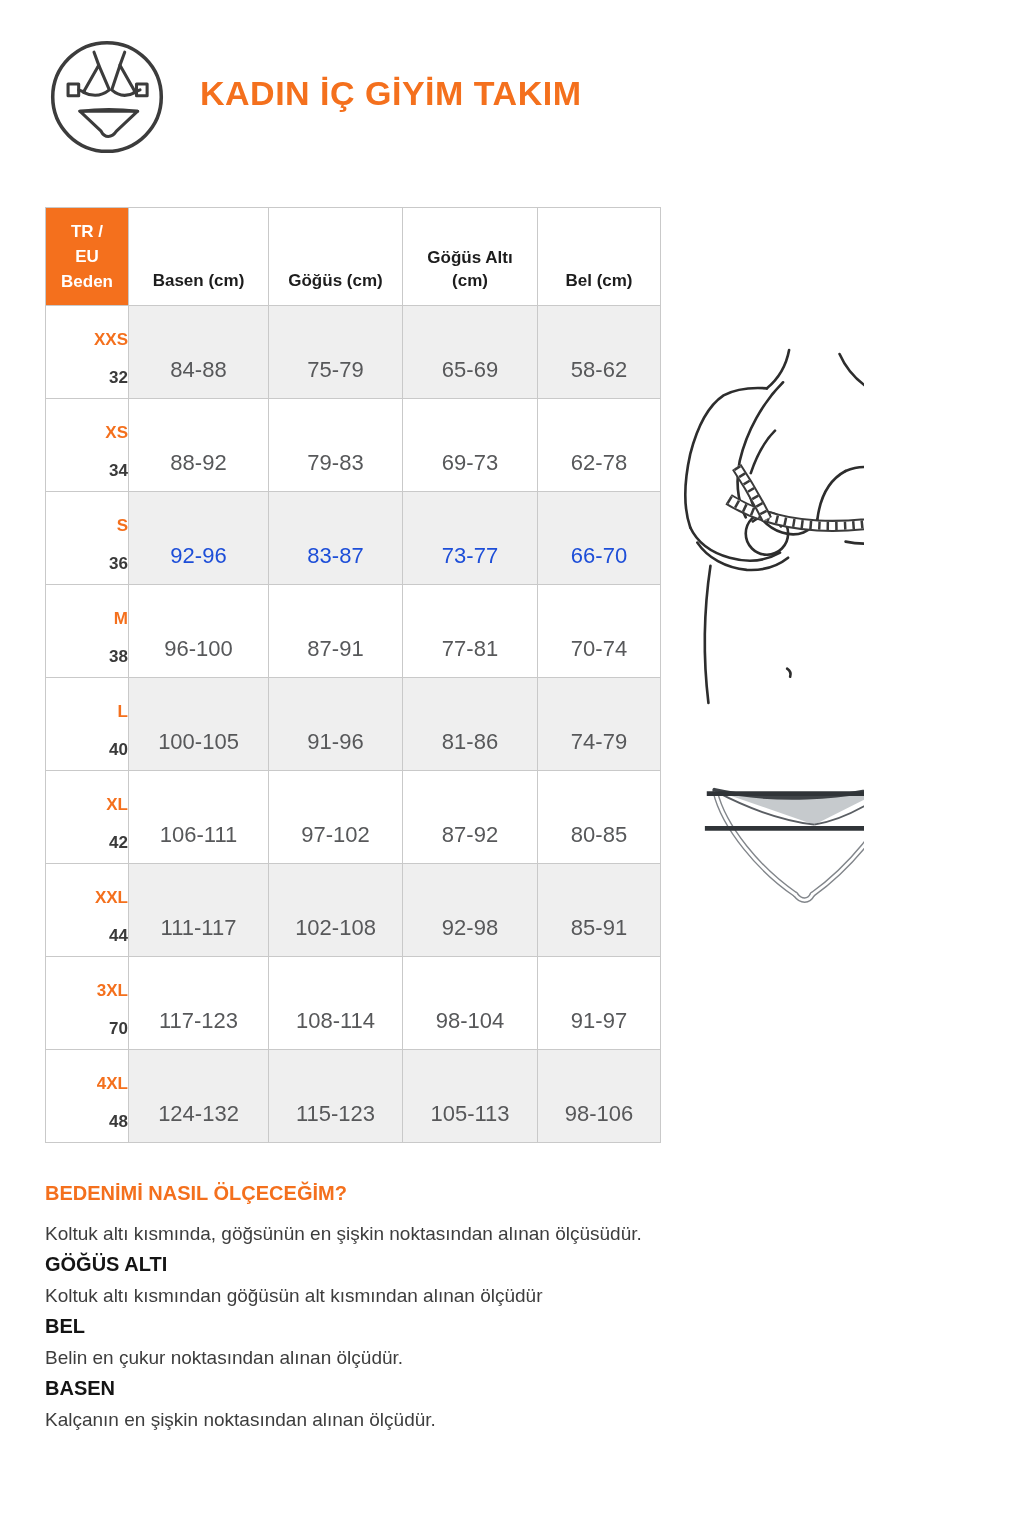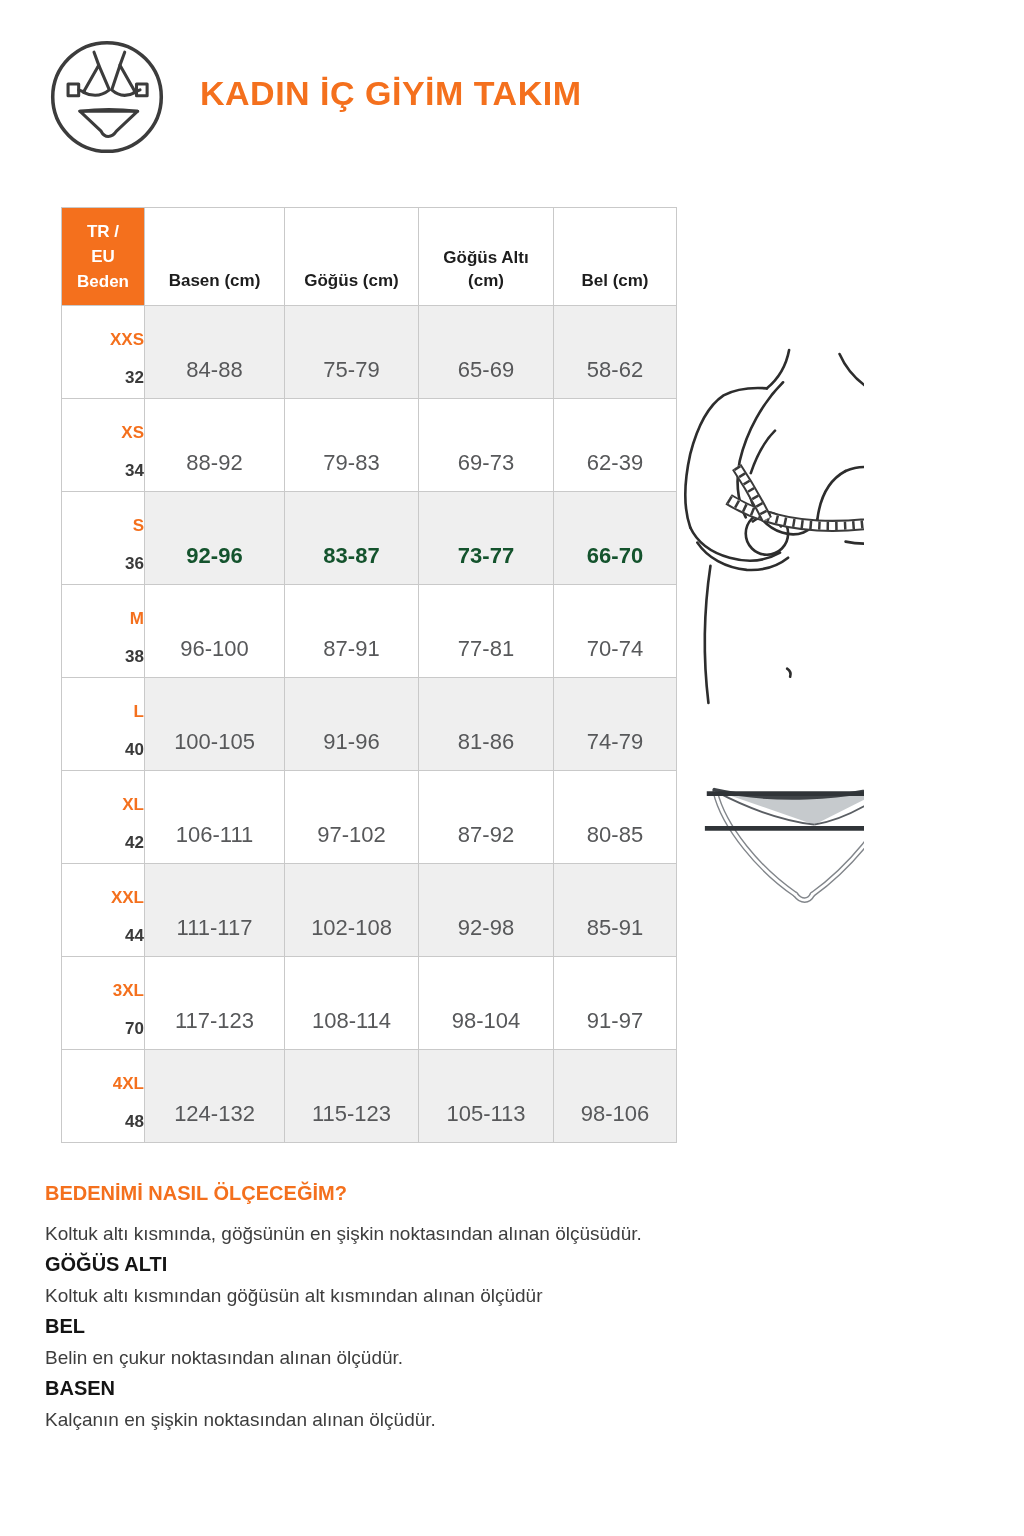--- a/index.html
+++ b/index.html
@@ -10,41 +10,41 @@
     font-family:"Liberation Sans", sans-serif; overflow:hidden;
   }
   .close-btn{ position:absolute; left:946px; top:16px; width:44px; height:44px; cursor:pointer; }
   .brand-icon{ position:absolute; left:48px; top:38px; }
   .page-title{
     position:absolute; left:200px; top:74px; font-size:34px; font-weight:700;
     color:var(--orange); letter-spacing:.5px; white-space:nowrap;
   }
   
   .size-table{
-    position:absolute; left:61px; top:207px; border-collapse:collapse; table-layout:fixed;
+    position:absolute; left:45px; top:207px; border-collapse:collapse; table-layout:fixed;
     background:#fff;
   }
   .size-table th, .size-table td{ border:1px solid var(--border); }
   .size-head{
     background:var(--orange); color:#fff; font-weight:700; font-size:17px;
     line-height:25px; text-align:center; vertical-align:middle; white-space:pre-line;
     height:98px; border-color:var(--border);
   }
   .col-head{
     vertical-align:bottom; text-align:center; padding-bottom:13px;
     font-size:17px; font-weight:700; color:#1d1d1d; white-space:pre-line; line-height:23px;
     background:#fff;
   }
   .size-table tbody td{ height:93px; }
   .size-cell{ vertical-align:bottom; padding-bottom:11px; text-align:right; background:#fff; }
   .size-label{ display:block; color:var(--orange); font-weight:700; font-size:17px; line-height:20px; }
   .size-eu{ display:block; color:#3a3a3a; font-weight:700; font-size:17px; margin-top:19px; line-height:18px; }
   .val{ vertical-align:bottom; padding-bottom:15px; text-align:center; font-size:22px; color:#57585a; }
   .size-table tbody tr:nth-child(odd) .val{ background:var(--rowgray); }
-  .size-table tbody tr.highlighted .val{ font-weight:700; color:#14532d; }
+  .size-table tbody tr.highlighted .val{ font-weight:400; color:#1d4ed8; }
   
   .torso-illustration{ position:absolute; left:660px; top:348px; }
   .panty-illustration{ position:absolute; left:703px; top:773px; }
   
   .guide{ position:absolute; left:45px; top:1178px; width:780px; }
   .guide-title{ color:var(--orange); font-weight:700; font-size:20px; line-height:30px; margin-bottom:10px; }
   .guide-term{ font-size:20px; font-weight:700; color:#141414; line-height:31px; }
   .guide-def{ font-size:19px; color:#3d3d3d; line-height:31px; }
 </style>
 </head>
@@ -111,21 +111,21 @@
         <td class="val">58-62</td>
       </tr>
       <tr>
         <td class="size-cell">
             <span class="size-label">XS</span>
             <span class="size-eu">34</span>
           </td>
         <td class="val">88-92</td>
         <td class="val">79-83</td>
         <td class="val">69-73</td>
-        <td class="val">62-39</td>
+        <td class="val">62-78</td>
       </tr>
       <tr class="highlighted">
         <td class="size-cell">
             <span class="size-label">S</span>
             <span class="size-eu">36</span>
           </td>
         <td class="val">92-96</td>
         <td class="val">83-87</td>
         <td class="val">73-77</td>
         <td class="val">66-70</td>

